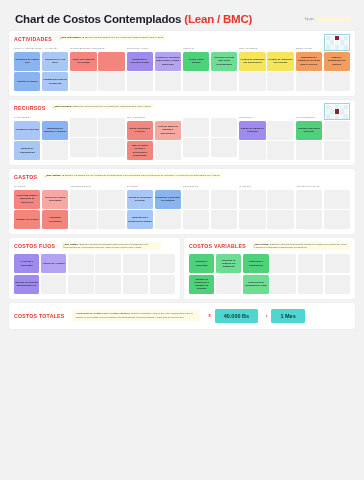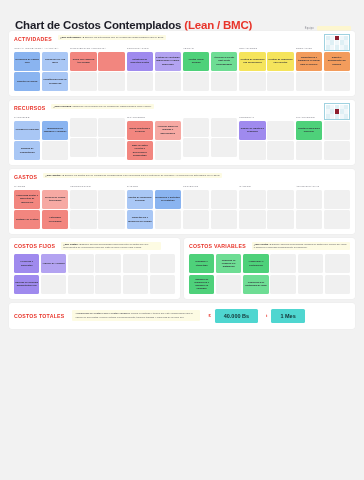--- a/index.html
+++ b/index.html
@@ -5,21 +5,21 @@
   * { box-sizing: border-box; margin: 0; padding: 0; }
   html, body {
     width: 364px; height: 480px;
     background: #f2f2f2;
     font-family: "Liberation Sans", sans-serif;
     overflow: hidden;
   }
   .page { width: 364px; height: 480px; padding: 7px 9px 0 9px; position: relative; }
 
   
-  .header { display: flex; align-items: flex-end; height: 24px; padding-left: 6px; }
+  .header { display: flex; align-items: center; height: 24px; padding-left: 6px; }
   .title { font-size: 11.5px; font-weight: bold; color: #1c1c26; letter-spacing: -0.2px; white-space: nowrap; }
   .title-accent { color: #e8342a; }
   .header-right { margin-left: auto; display: flex; align-items: center; gap: 3px; padding-right: 4px; }
   .hr-label { font-size: 2.6px; color: #8a8a93; letter-spacing: .2px; }
   .hr-field { width: 34px; height: 5px; background: #fdf6cf; border-radius: 1px; }
 
   
   .panel { background: #ffffff; border-radius: 3px; margin-bottom: 4px; padding: 4px 5px 5px 5px; position: relative; box-shadow: 0 0 0 .5px #ececec; }
   .panel-head { display: flex; align-items: flex-start; gap: 6px; min-height: 9px; }
   .sec-title { font-size: 5.2px; font-weight: bold; color: #e8342a; letter-spacing: .25px; white-space: nowrap; padding-top: 1px; }

